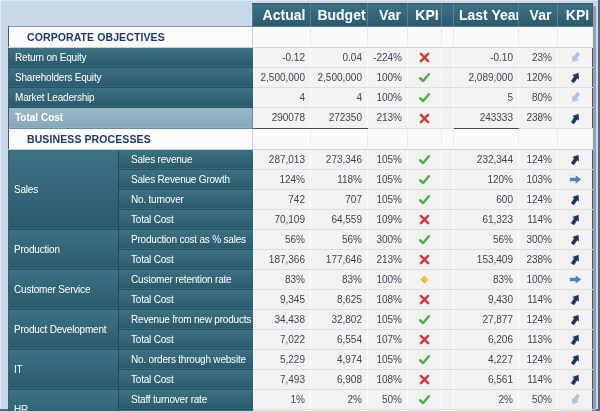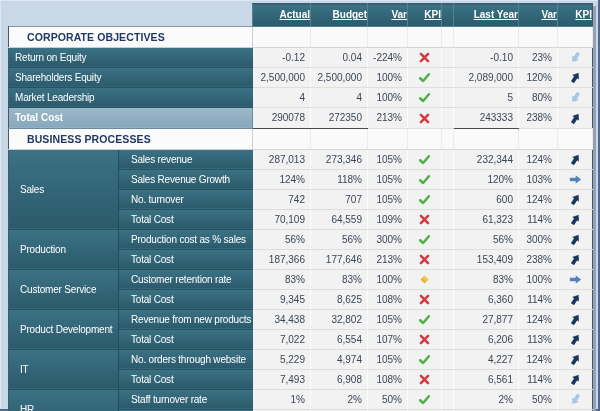--- a/index.html
+++ b/index.html
@@ -14,40 +14,40 @@
     border-collapse:collapse;table-layout:fixed;
     box-shadow:3px 3px 0 var(--table-shadow,#94a1b5);
     font-family:"Liberation Sans",sans-serif;
   }
   th,td{overflow:hidden;white-space:nowrap;vertical-align:middle;}
   
   thead th{height:20px;}
   th.ghost{background:var(--page-bg,#c9d8e6);border:none;box-shadow:-3px -3px 0 var(--page-bg,#c9d8e6);}
   th.hcol{
     background:linear-gradient(var(--teal-light,#3b7284),var(--teal-dark,#2b5a6c));
-    color:#fff;font-size:10px;font-weight:700;text-align:right;padding:0 0 0 5px;
-    border:1px solid #54828f;border-top-color:#46596b;text-decoration:underline;
+    color:#fff;font-size:14px;font-weight:700;text-align:center;padding:0 0 0 5px;
+    border:1px solid #54828f;border-top-color:#46596b;
   }
   th.hcol:last-child{border-right-color:#46596b;}
   
   tr.section-row td{height:18px;}
   td.section-label{
     background:#fbfbfb;color:var(--section-text,#1f3864);
     font-weight:700;font-size:10.5px;padding-left:18px;letter-spacing:.1px;
     border:1px solid #c6cdd6;border-left-color:#46596b;border-top-color:#8696a8;
   }
   td.blank{background:var(--section-cell-bg,#fafafa);border:1px solid #ececec;border-bottom-color:#d6d6d6;border-top-color:#b9c2cc;}
   
   td.row-label,td.metric-label,td.group-label{
     background:linear-gradient(var(--teal-light,#3b7284),var(--teal-dark,#2b5a6c));
     color:#fff;font-size:10px;font-weight:400;letter-spacing:-.2px;
     border-bottom:1px solid #27525f;border-top:1px solid #447788;margin-left:12px;
   }
   td.row-label{padding-left:6px;border-left:1px solid #46596b;}
-  td.group-label{padding-left:11px;border-left:1px solid #46596b;border-right:1px solid #234c59;}
+  td.group-label{padding-left:5px;border-left:1px solid #46596b;border-right:1px solid #234c59;}
   td.metric-label{padding-left:12px;border-left:1px solid #447788;}
   
   tr.total-row td{height:18px;}
   td.total-label{
     background:linear-gradient(var(--total-light,#9cb9ca),var(--total-dark,#87a7bb));
     color:#fff;font-size:10px;font-weight:700;padding-left:6px;
     border:1px solid #6d8ba0;border-left-color:#46596b;
   }
   
   tbody td{height:17px;}
@@ -303,21 +303,21 @@
         </tr>
         <tr class="data-row">
           <td class="metric-label">Total Cost</td>
           <td class="num">9,345</td>
           <td class="num">8,625</td>
           <td class="num">108%</td>
           <td class="icon-cell"><span class="ic"><svg viewBox="0 0 16 16" class="svg-cross">
                 <path d="M3.6 3.6 L12.4 12.4 M12.4 3.6 L3.6 12.4"></path>
               </svg></span></td>
           <td class="spacer"></td>
-          <td class="num">6,360</td>
+          <td class="num">9,430</td>
           <td class="num">114%</td>
           <td class="icon-cell last"><span class="ic trend-up"><svg viewBox="0 0 16 16" class="svg-arrow">
                 <path d="M1 5.7 L8.2 5.7 L8.2 2.9 L15 8 L8.2 13.1 L8.2 10.3 L1 10.3 Z"></path>
               </svg></span></td>
         </tr>
         <tr class="data-row">
           <td class="group-label" rowspan="2">Product Development</td>
           <td class="metric-label">Revenue from new products</td>
           <td class="num">34,438</td>
           <td class="num">32,802</td>

